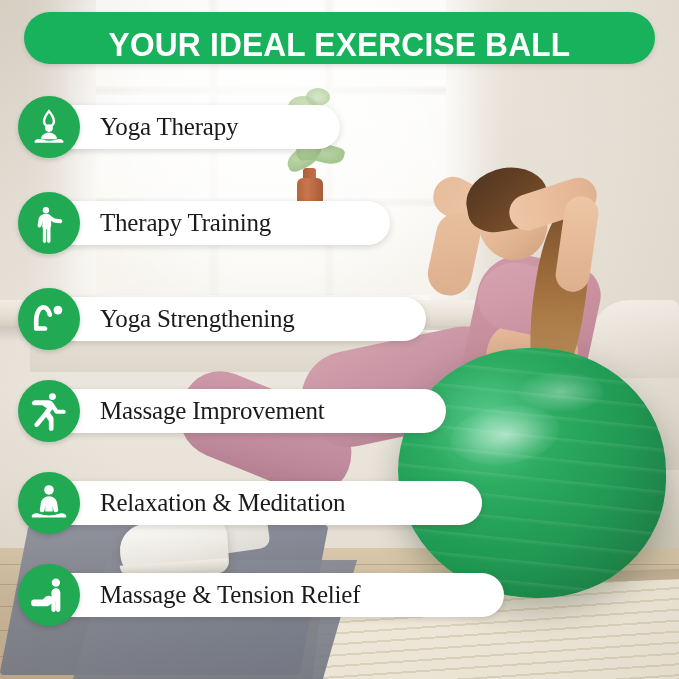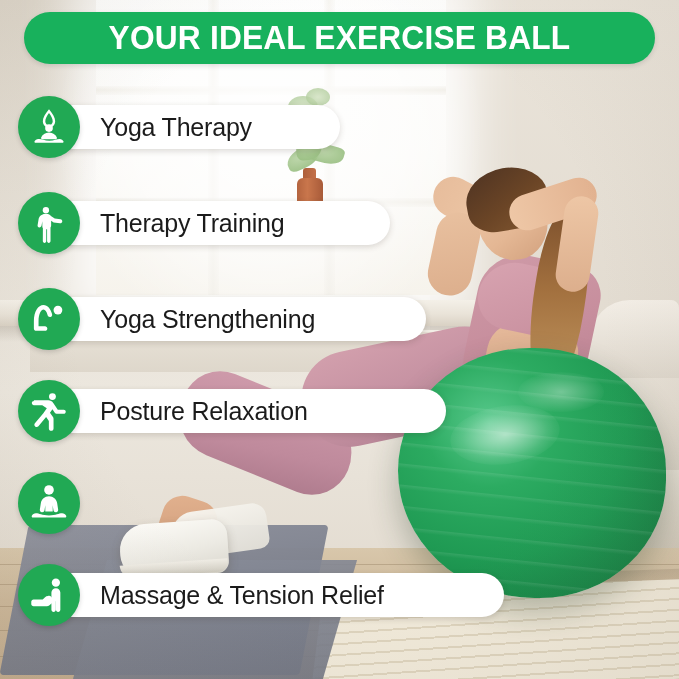--- a/index.html
+++ b/index.html
@@ -373,21 +373,21 @@
   }
 
   
   .title-banner {
     position: absolute;
     left: 24px; top: 12px;
     width: 631px; height: 52px;
     background: #18b15c;
     border-radius: 26px;
     display: flex;
-    align-items: center;
+    align-items: flex-end;
     justify-content: center;
     box-shadow: 0 2px 5px rgba(0,0,0,.12);
   }
   .title-text {
     color: #ffffff;
     font-family: "Liberation Sans", sans-serif;
     font-weight: bold;
     font-size: 33px;
     letter-spacing: .2px;
     white-space: nowrap;
@@ -421,21 +421,21 @@
     height: 44px;
     background: #ffffff;
     border-radius: 0 22px 22px 0;
     display: flex;
     align-items: center;
     padding: 0 24px 0 34px;
     z-index: 1;
     box-shadow: 0 2px 6px rgba(60,50,40,.18);
   }
   .feature-label {
-    font-family: Liberation Sans, sans-serif;
+    font-family: Liberation Serif, serif;
     font-size: 25px;
     color: #1b1b1b;
     white-space: nowrap;
     letter-spacing: -.2px;
     text-align: center;
   }
 </style>
 </head>
 <body>
 
@@ -566,33 +566,36 @@
     <div class="feature-row" style="top:380px">
       <div class="feature-icon" style="background: rgb(33, 169, 84);">
         <svg width="44" height="44" viewBox="0 0 64 64" aria-hidden="true">
           <g fill="#ffffff">
             <circle cx="37" cy="11" r="5"></circle>
             <path d="M10 17.5c-1.7 0-3 1.3-3 3s1.3 3 3 3h12.2l6.6 4.6-5 7.2-12.3 14.4c-1.2 1.4-1 3.5.4 4.7 1.4 1.2 3.5 1 4.7-.4l11.2-13.1 4 5.6v10.9c0 1.9 1.5 3.4 3.4 3.4s3.4-1.5 3.4-3.4V43.3c0-.9-.3-1.8-.8-2.5l-4.4-6.1 3.6-5.2 3.4 5.1c.6.9 1.6 1.5 2.7 1.5h10.3c1.7 0 3-1.3 3-3s-1.3-3-3-3h-8.6l-6.6-9.9c-1.6-2.4-4.3-3.8-7.2-3.8H10z"></path>
           </g>
         </svg>
       </div>
       <div class="feature-pill" style="width:322px">
-        <span class="feature-label">Posture Relaxation</span>
+        <span class="feature-label">Massage Improvement</span>
       </div>
     </div>
 
     <div class="feature-row" style="top:472px">
       <div class="feature-icon" style="background: rgb(33, 169, 84);">
         <svg width="44" height="44" viewBox="0 0 64 64" aria-hidden="true">
           <g fill="#ffffff">
             <circle cx="32" cy="13" r="7"></circle>
             <path d="M32 22c-6.2 0-11 4.4-11.9 10.2l-1.4 9.4c-.3 1.9 1 3.6 2.9 3.9 1.9.3 3.6-1 3.9-2.9l1.1-7.3v8.9h10.8v-8.9l1.1 7.3c.3 1.9 2 3.2 3.9 2.9 1.9-.3 3.2-2 2.9-3.9l-1.4-9.4C43 26.4 38.2 22 32 22z"></path>
             <path d="M13 47c-2.8 0-5 1.6-6 3.6-.6 1.2.3 2.6 1.6 2.6h46.8c1.3 0 2.2-1.4 1.6-2.6-1-2-3.2-3.6-6-3.6-4.8 0-8.6 3-19 3s-14.2-3-19-3z"></path>
           </g>
         </svg>
+      </div>
+      <div class="feature-pill" style="width:358px">
+        <span class="feature-label">Relaxation &amp; Meditation</span>
       </div>
     </div>
 
     <div class="feature-row" style="top:564px">
       <div class="feature-icon" style="background: rgb(33, 169, 84);">
         <svg width="44" height="44" viewBox="0 0 64 64" aria-hidden="true">
           <g fill="#ffffff">
             <circle cx="42" cy="14" r="6"></circle>
             <path d="M42 22c-3.6 0-6.5 2.9-6.5 6.5v25c0 1.8 1.4 3.2 3.2 3.2s3.2-1.4 3.2-3.2V41h.2v12.5c0 1.8 1.4 3.2 3.2 3.2s3.2-1.4 3.2-3.2v-25c0-3.6-2.9-6.5-6.5-6.5z"></path>
             <path d="M30.5 33.5c-1.6 0-3.1.6-4.2 1.7l-3.5 3.3H9.5c-1.8 0-3.3 1.5-3.3 3.3v3.4c0 1.8 1.5 3.3 3.3 3.3h19.4c1.2 0 2.4-.4 3.3-1.2l5.2-4.4c1.6-1.3 1.8-3.7.4-5.3l-2.4-2.8c-1.2-1.4-3-2.2-4.9-1.3z"></path>

